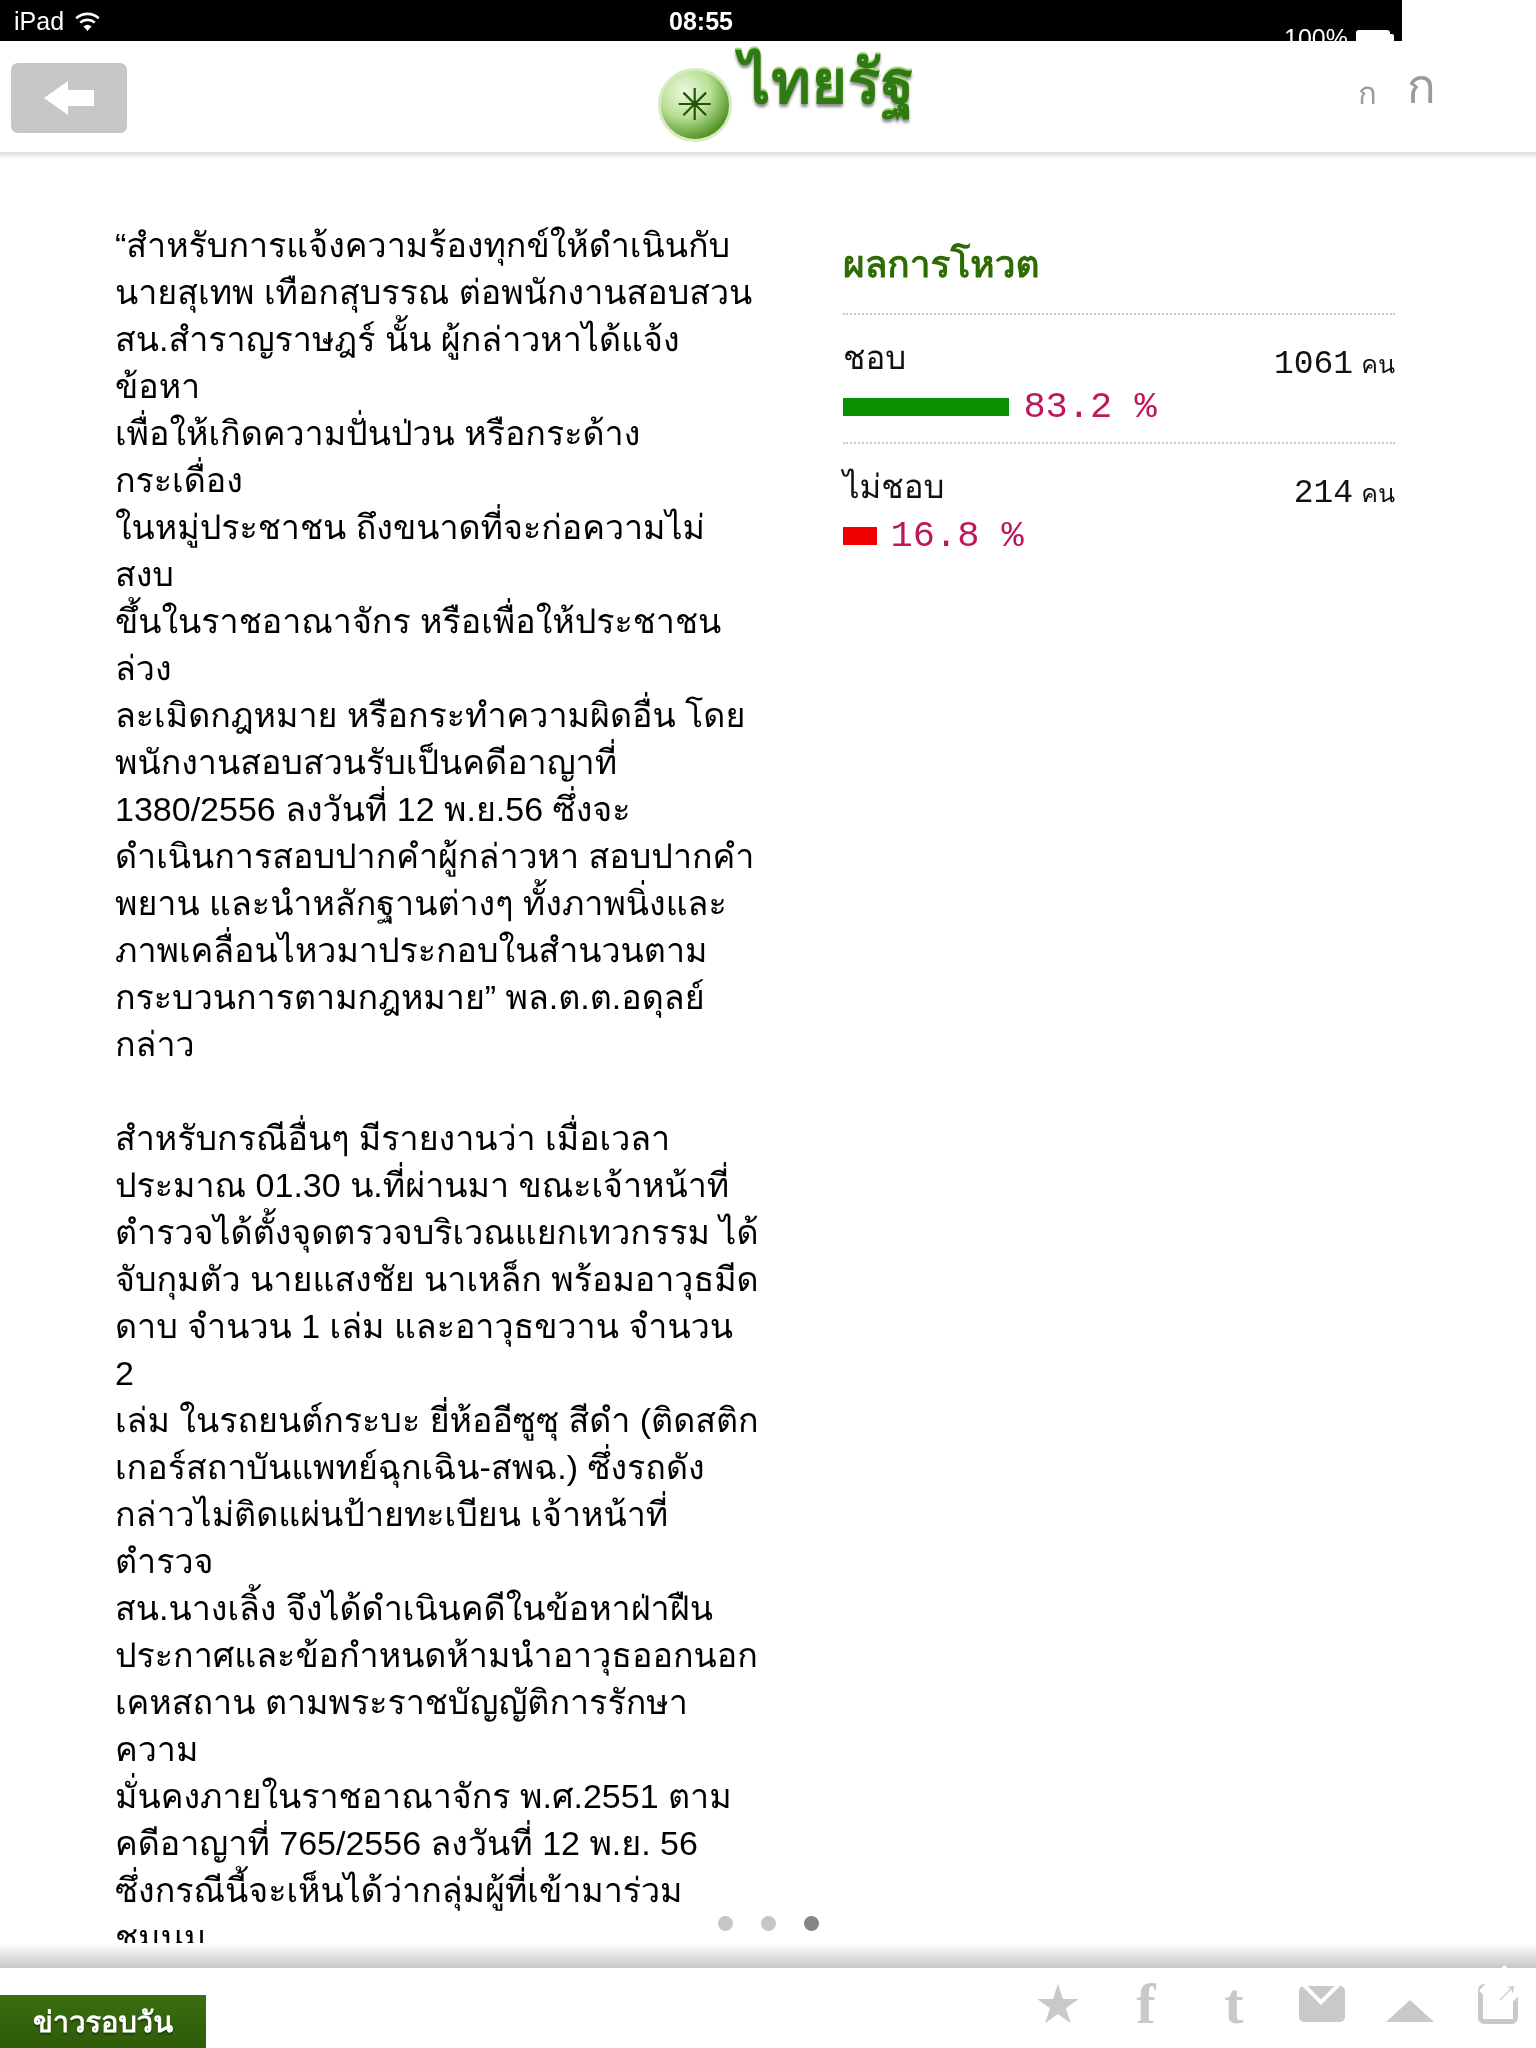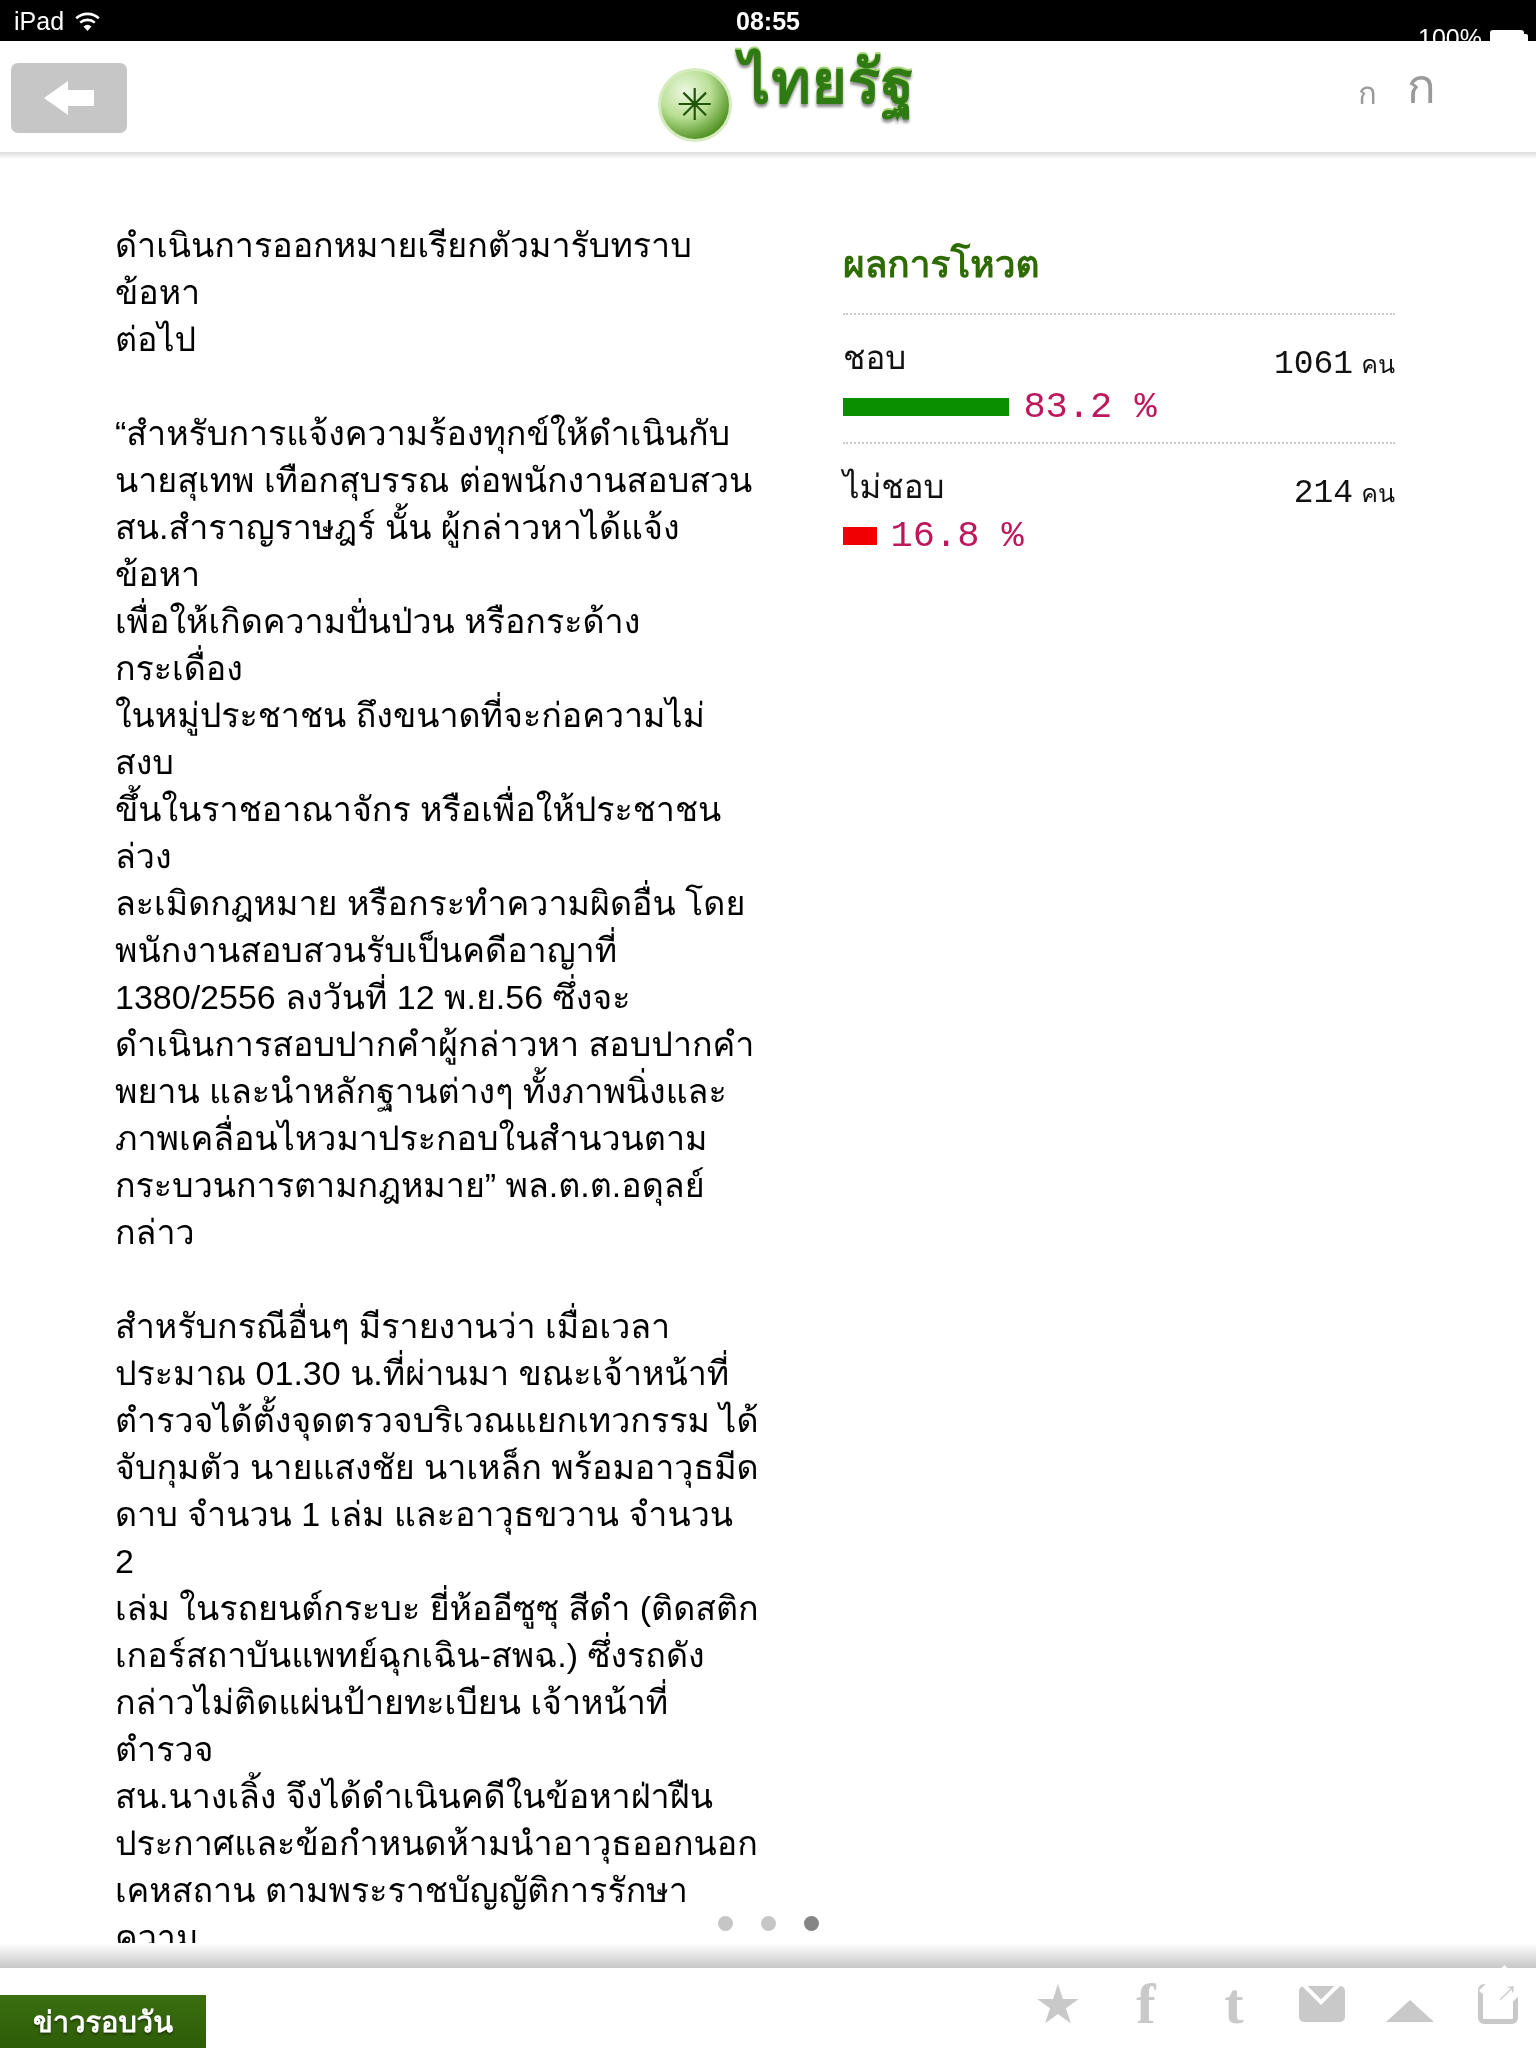--- a/index.html
+++ b/index.html
@@ -1,21 +1,21 @@
 <!DOCTYPE html>
 <html><head>
 <meta charset="utf-8">
 <style>
   * { margin:0; padding:0; box-sizing:border-box; }
   html,body { width:1536px; height:2048px; background:#fff; overflow:hidden;
               font-family:"Liberation Sans","DejaVu Sans",sans-serif; }
   .page { position:relative; width:1536px; height:2048px; background:#fff; }
 
   
-  .status-bar { position:absolute; top:0; left:0; width:1536px; height:41px;
+  .status-bar { position:absolute; top:0; left:0; width:1402px; height:41px;
                 background:#000; color:#fff; font-size:25px; }
   .sb-left  { position:absolute; left:14px; top:7px; display:flex; align-items:center; gap:10px; }
   .sb-time  { position:absolute; left:50%; top:7px; transform:translateX(-50%); font-weight:bold; }
   .sb-right { position:absolute; right:12px; top:24px; display:flex; align-items:center; gap:8px; }
   .battery  { width:34px; height:17px; background:#fff; border-radius:3px; position:relative; }
   .battery::after { content:""; position:absolute; right:-4px; top:4px; width:4px; height:9px;
                     background:#fff; border-radius:0 2px 2px 0; }
 
   
   .header { position:absolute; top:41px; left:0; width:1536px; height:111px; background:#fff; }
@@ -134,22 +134,20 @@
       <span class="logo-sub"></span>
     </span>
   </div>
   <div class="font-controls">
     <span class="font-small">ก</span>
     <span class="font-large">ก</span>
   </div>
   <div class="header-edge"></div>
 
   <div class="article">
-    <p>ดำเนินการออกหมายเรียกตัวมารับทราบข้อหา
-ต่อไป</p>
     <p>“สำหรับการแจ้งความร้องทุกข์ให้ดำเนินกับ
 นายสุเทพ เทือกสุบรรณ ต่อพนักงานสอบสวน
 สน.สำราญราษฎร์ นั้น ผู้กล่าวหาได้แจ้งข้อหา
 เพื่อให้เกิดความปั่นป่วน หรือกระด้างกระเดื่อง
 ในหมู่ประชาชน ถึงขนาดที่จะก่อความไม่สงบ
 ขึ้นในราชอาณาจักร หรือเพื่อให้ประชาชนล่วง
 ละเมิดกฎหมาย หรือกระทำความผิดอื่น โดย
 พนักงานสอบสวนรับเป็นคดีอาญาที่
 1380/2556 ลงวันที่ 12 พ.ย.56 ซึ่งจะ
 ดำเนินการสอบปากคำผู้กล่าวหา สอบปากคำ

